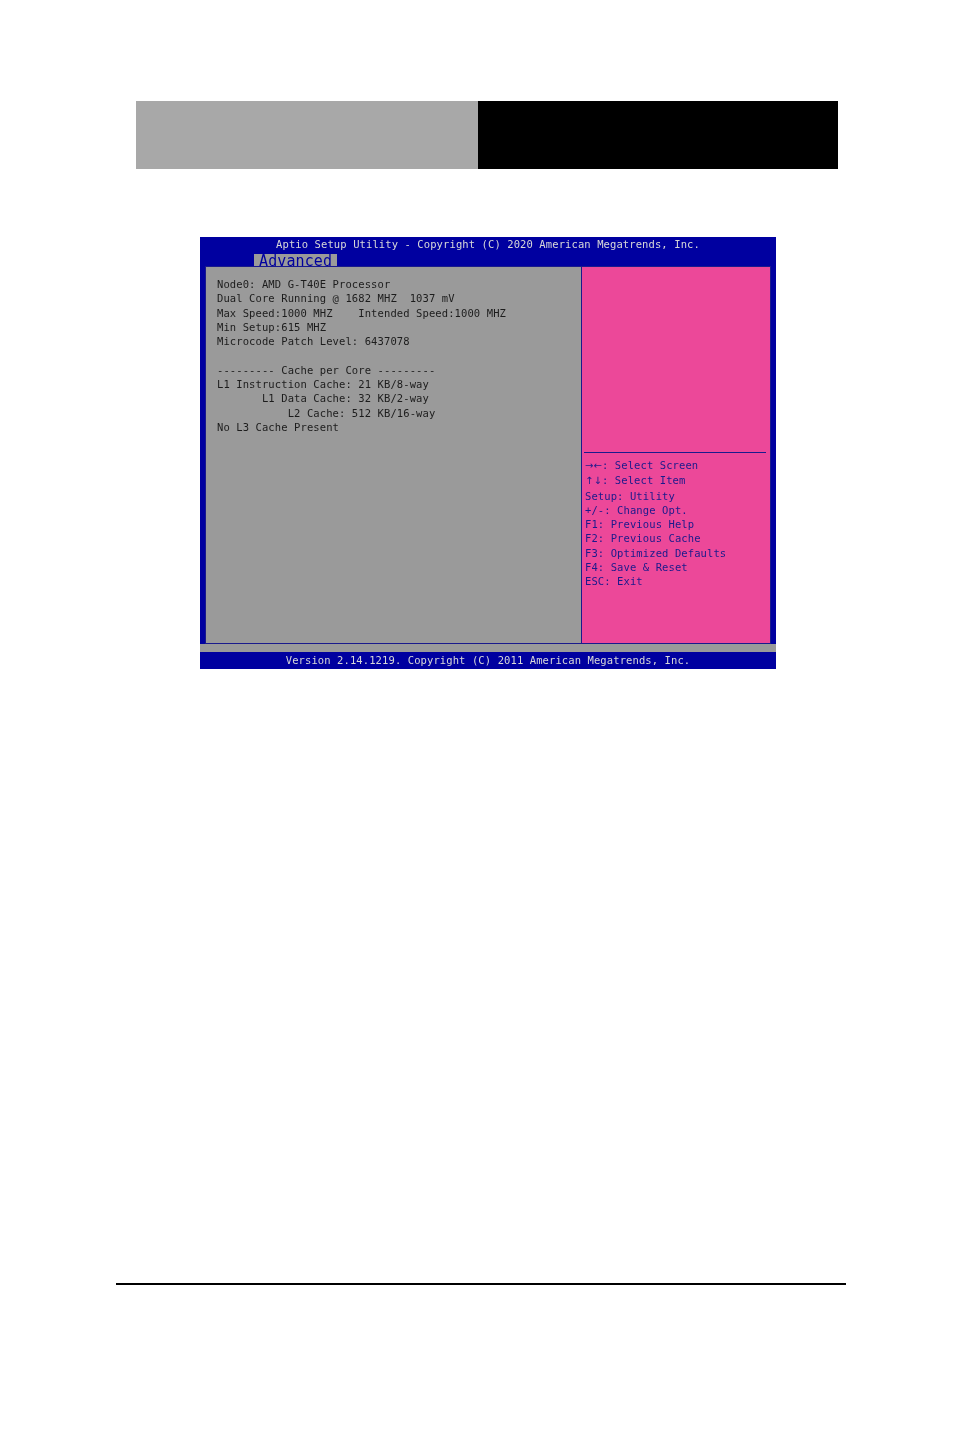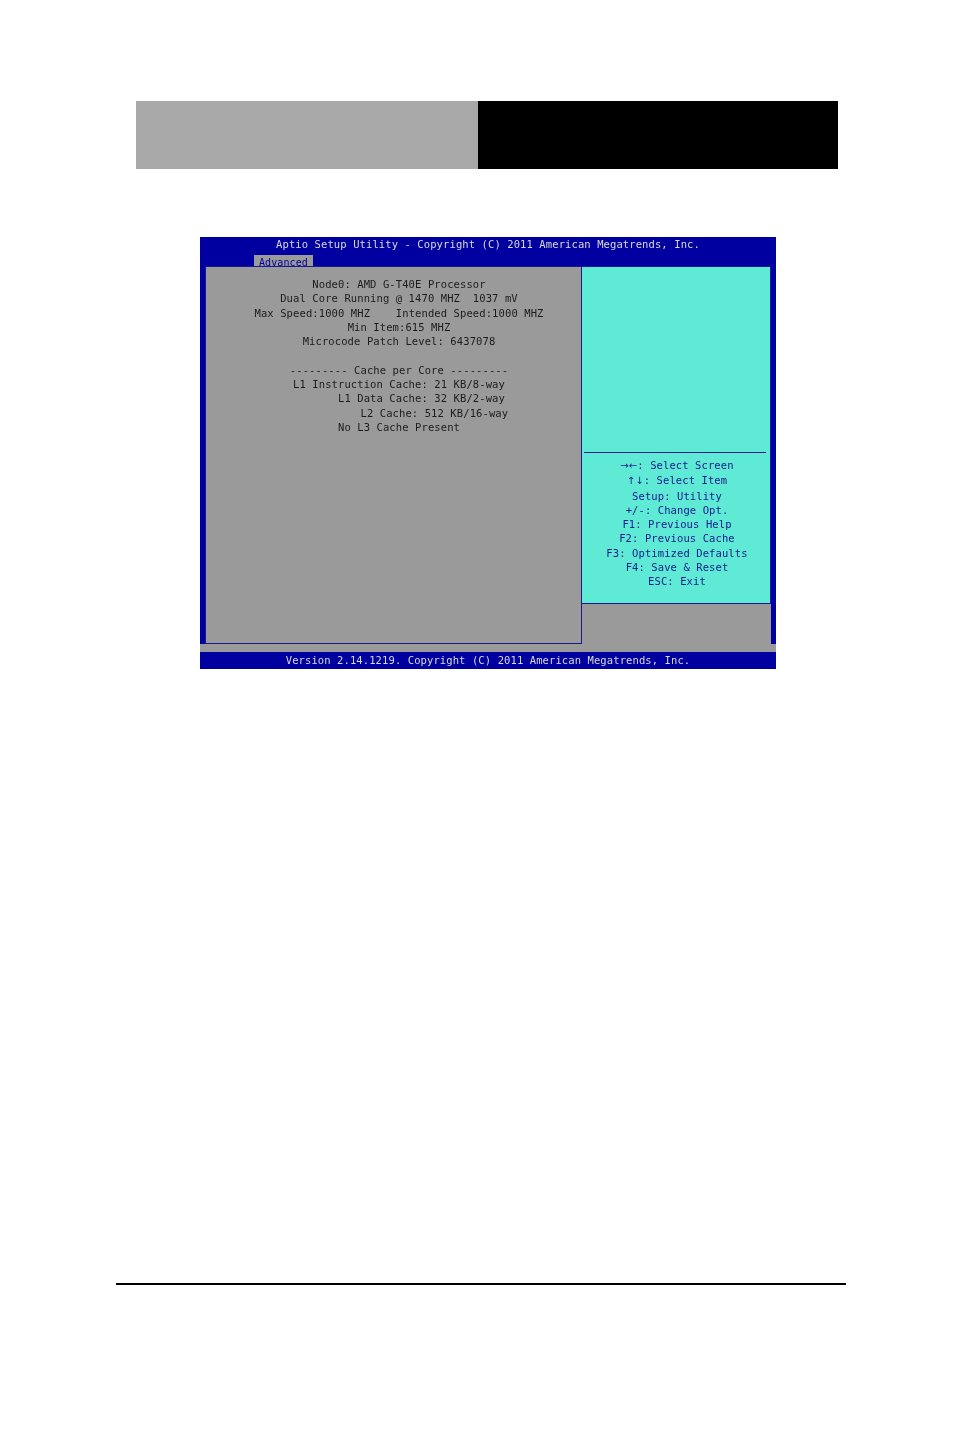--- a/index.html
+++ b/index.html
@@ -61,57 +61,56 @@
   #bios-tabbar {
     position: relative;
     height: 15px;
     background: #0000a0;
     padding-left: 54px;
   }
   #tab-advanced {
     display: inline-block;
     background: #9a9a9a;
     color: #0000a0;
-    font-size: 10px;
+    font-size: 15px;
     line-height: 15px;
     height: 15px;
     padding: 0 5px;
     letter-spacing: 0.1px;
     white-space: nowrap;
   }
 
   #bios-body {
     position: absolute;
     left: 5px;
     top: 29px;
     width: 566px;
     height: 378px;
     background: #9a9a9a;
     display: flex;
-    text-align: center;
   }
 
   #panel-main {
     position: relative;
     width: 377px;
     height: 378px;
     border: 1px solid #1a1a8c;
     box-sizing: border-box;
     background: #9a9a9a;
     padding: 10px 0 0 11px;
   }
 
   #panel-help {
     position: relative;
     width: 189px;
-    height: 338px;
+    height: 378px;
     border: 1px solid #1a1a8c;
     border-left: none;
     box-sizing: border-box;
-    background: #5eead4;
+    background: #ec4899;
   }
 
   .info-line {
     color: #1c1c1c;
     font-size: 10.5px;
     line-height: 14.3px;
     white-space: pre;
     letter-spacing: 0.1px;
   }
   .info-line.blank {
@@ -190,34 +189,34 @@
 <body>
 
 <div id="doc-header">
   <div class="header-block-gray"></div>
   <div class="header-block-black"></div>
 </div>
 
 <div id="bios-screen">
 
   <div id="bios-titlebar">
-    <span>Aptio Setup Utility - Copyright (C) 2011 American Megatrends, Inc.</span>
+    <span>Aptio Setup Utility - Copyright (C) 2020 American Megatrends, Inc.</span>
   </div>
 
   <div id="bios-tabbar">
     <span id="tab-advanced">Advanced</span>
   </div>
 
   <div id="bios-body">
 
     <div id="panel-main">
       <div class="info-line">Node0: AMD G-T40E Processor</div>
-      <div class="info-line">Dual Core Running @ 1470 MHZ  1037 mV</div>
+      <div class="info-line">Dual Core Running @ 1682 MHZ  1037 mV</div>
       <div class="info-line">Max Speed:1000 MHZ    Intended Speed:1000 MHZ</div>
-      <div class="info-line">Min Item:615 MHZ</div>
+      <div class="info-line">Min Setup:615 MHZ</div>
       <div class="info-line">Microcode Patch Level: 6437078</div>
       <div class="info-line blank">&nbsp;</div>
       <div class="info-line">--------- Cache per Core ---------</div>
       <div class="info-line">L1 Instruction Cache: 21 KB/8-way</div>
       <div class="info-line">       L1 Data Cache: 32 KB/2-way</div>
       <div class="info-line">           L2 Cache: 512 KB/16-way</div>
       <div class="info-line">No L3 Cache Present</div>
     </div>
 
     <div id="panel-help">

